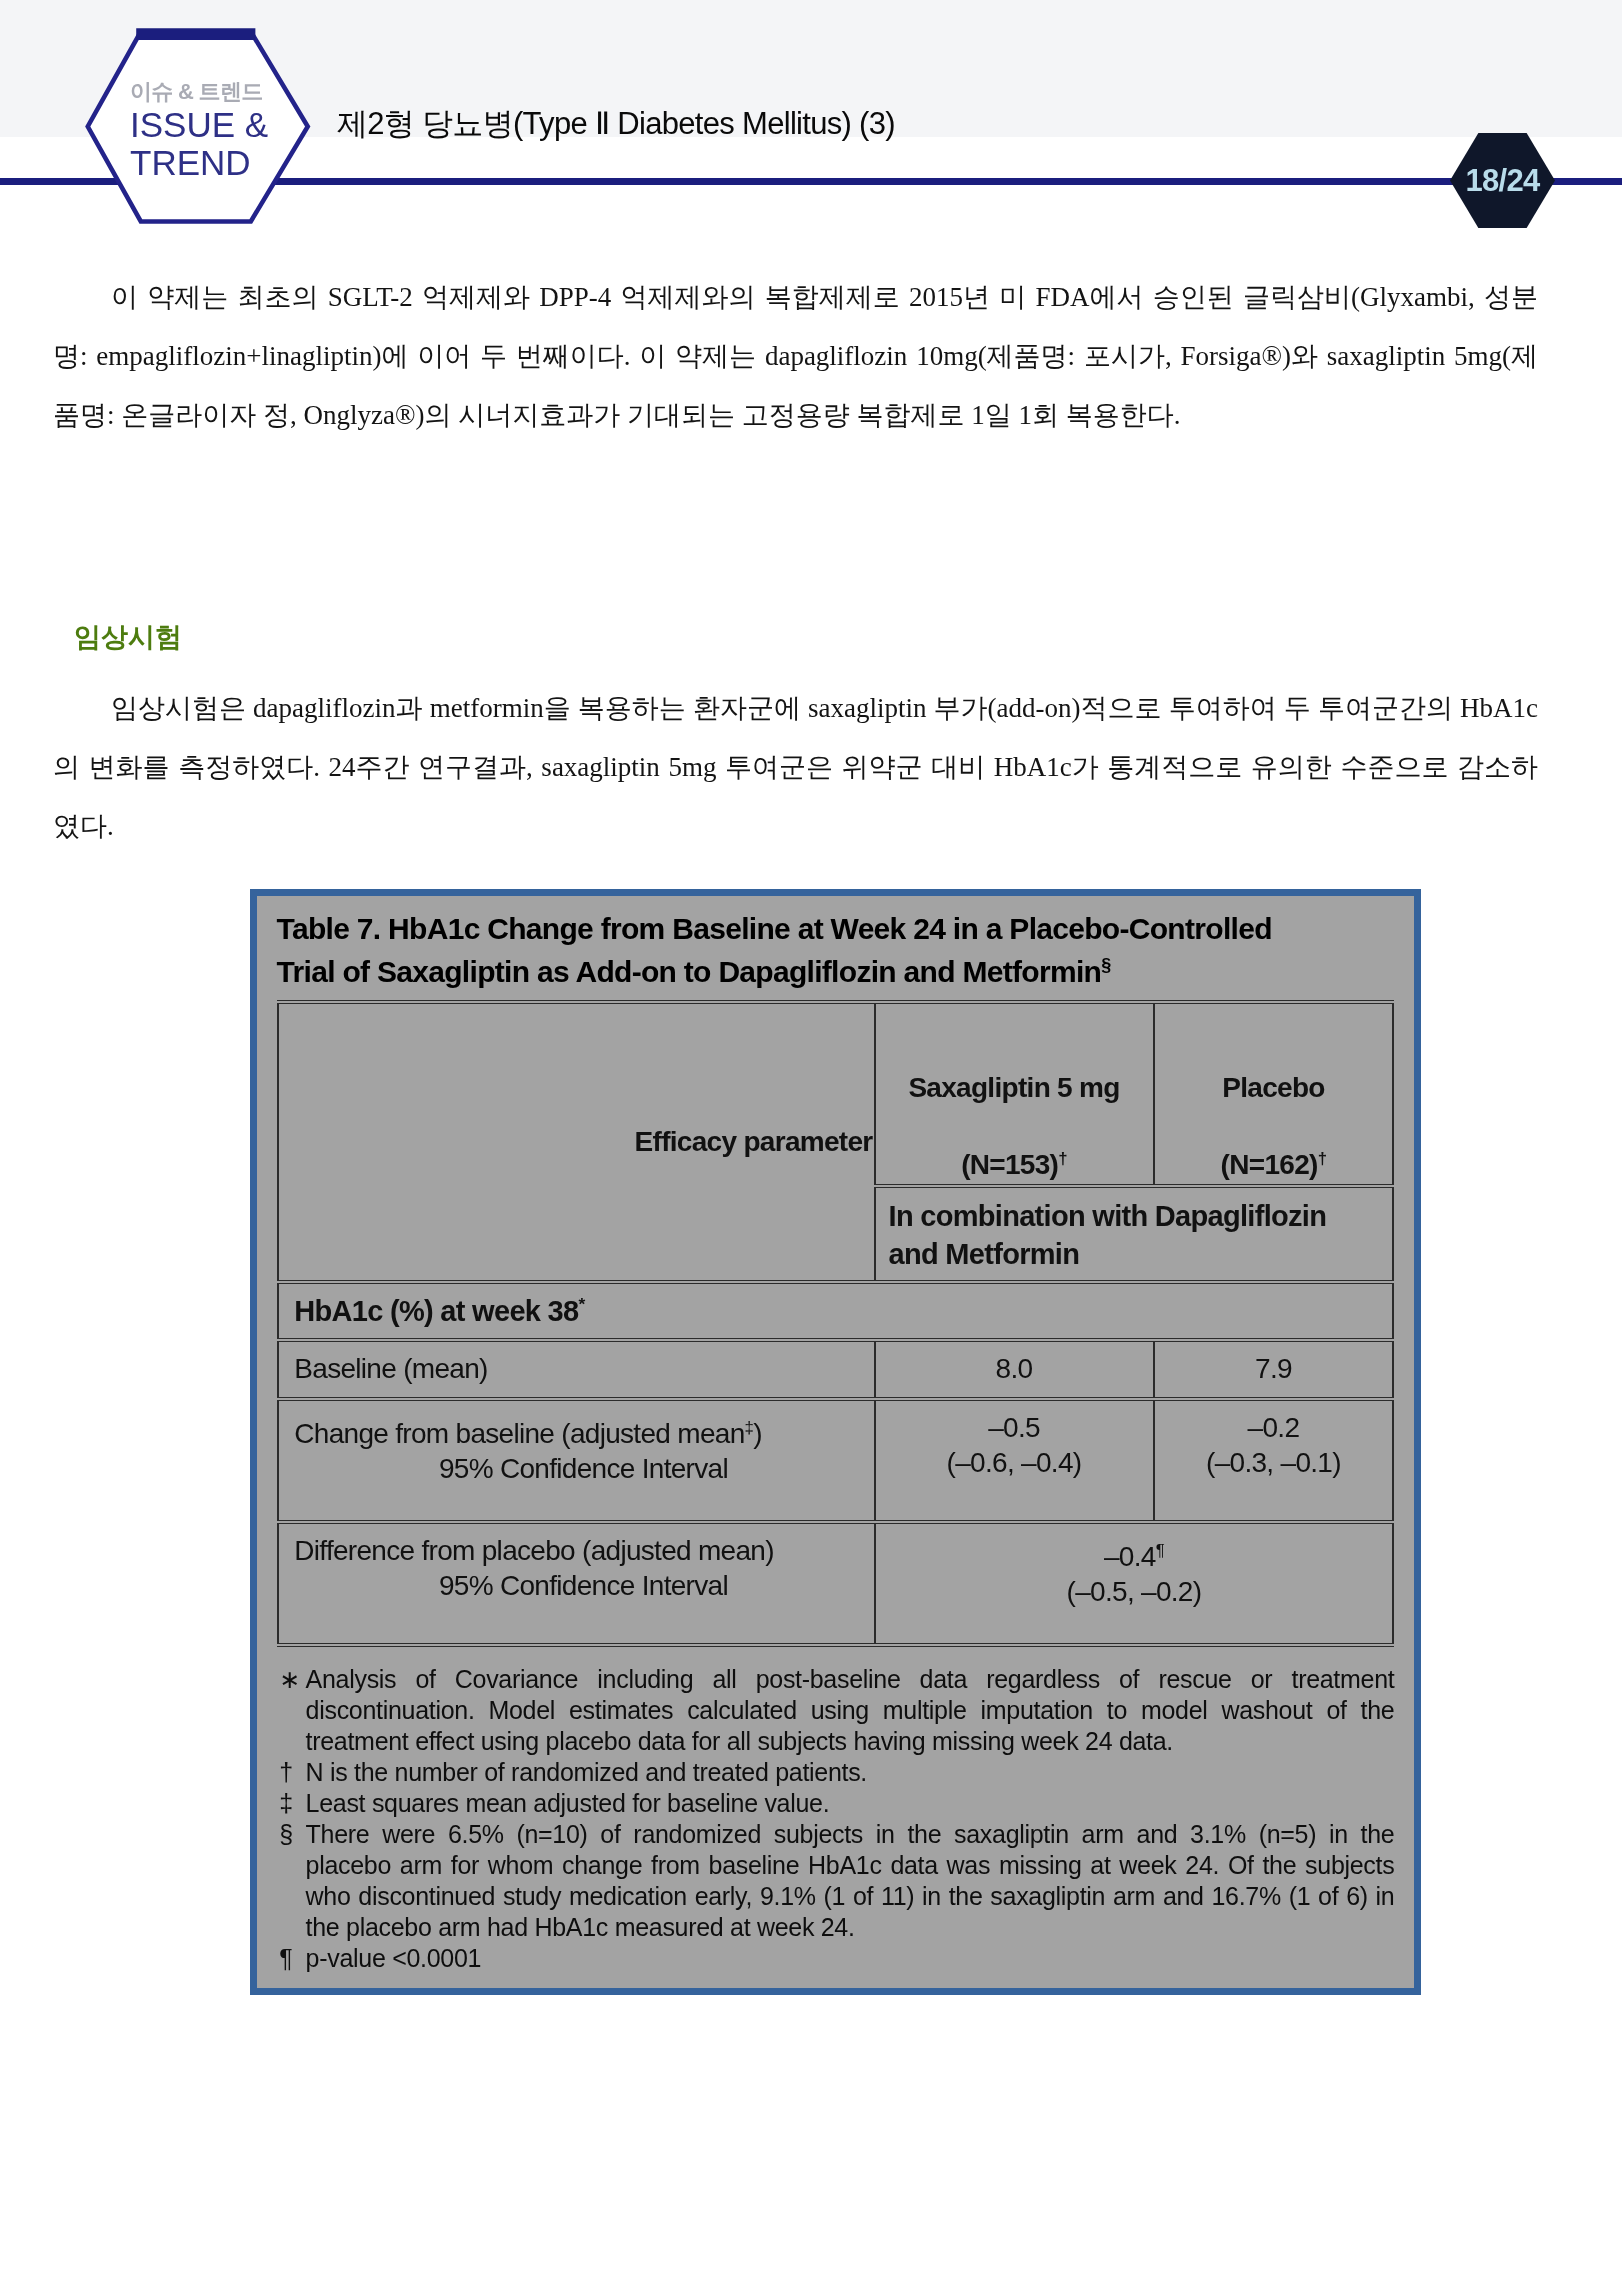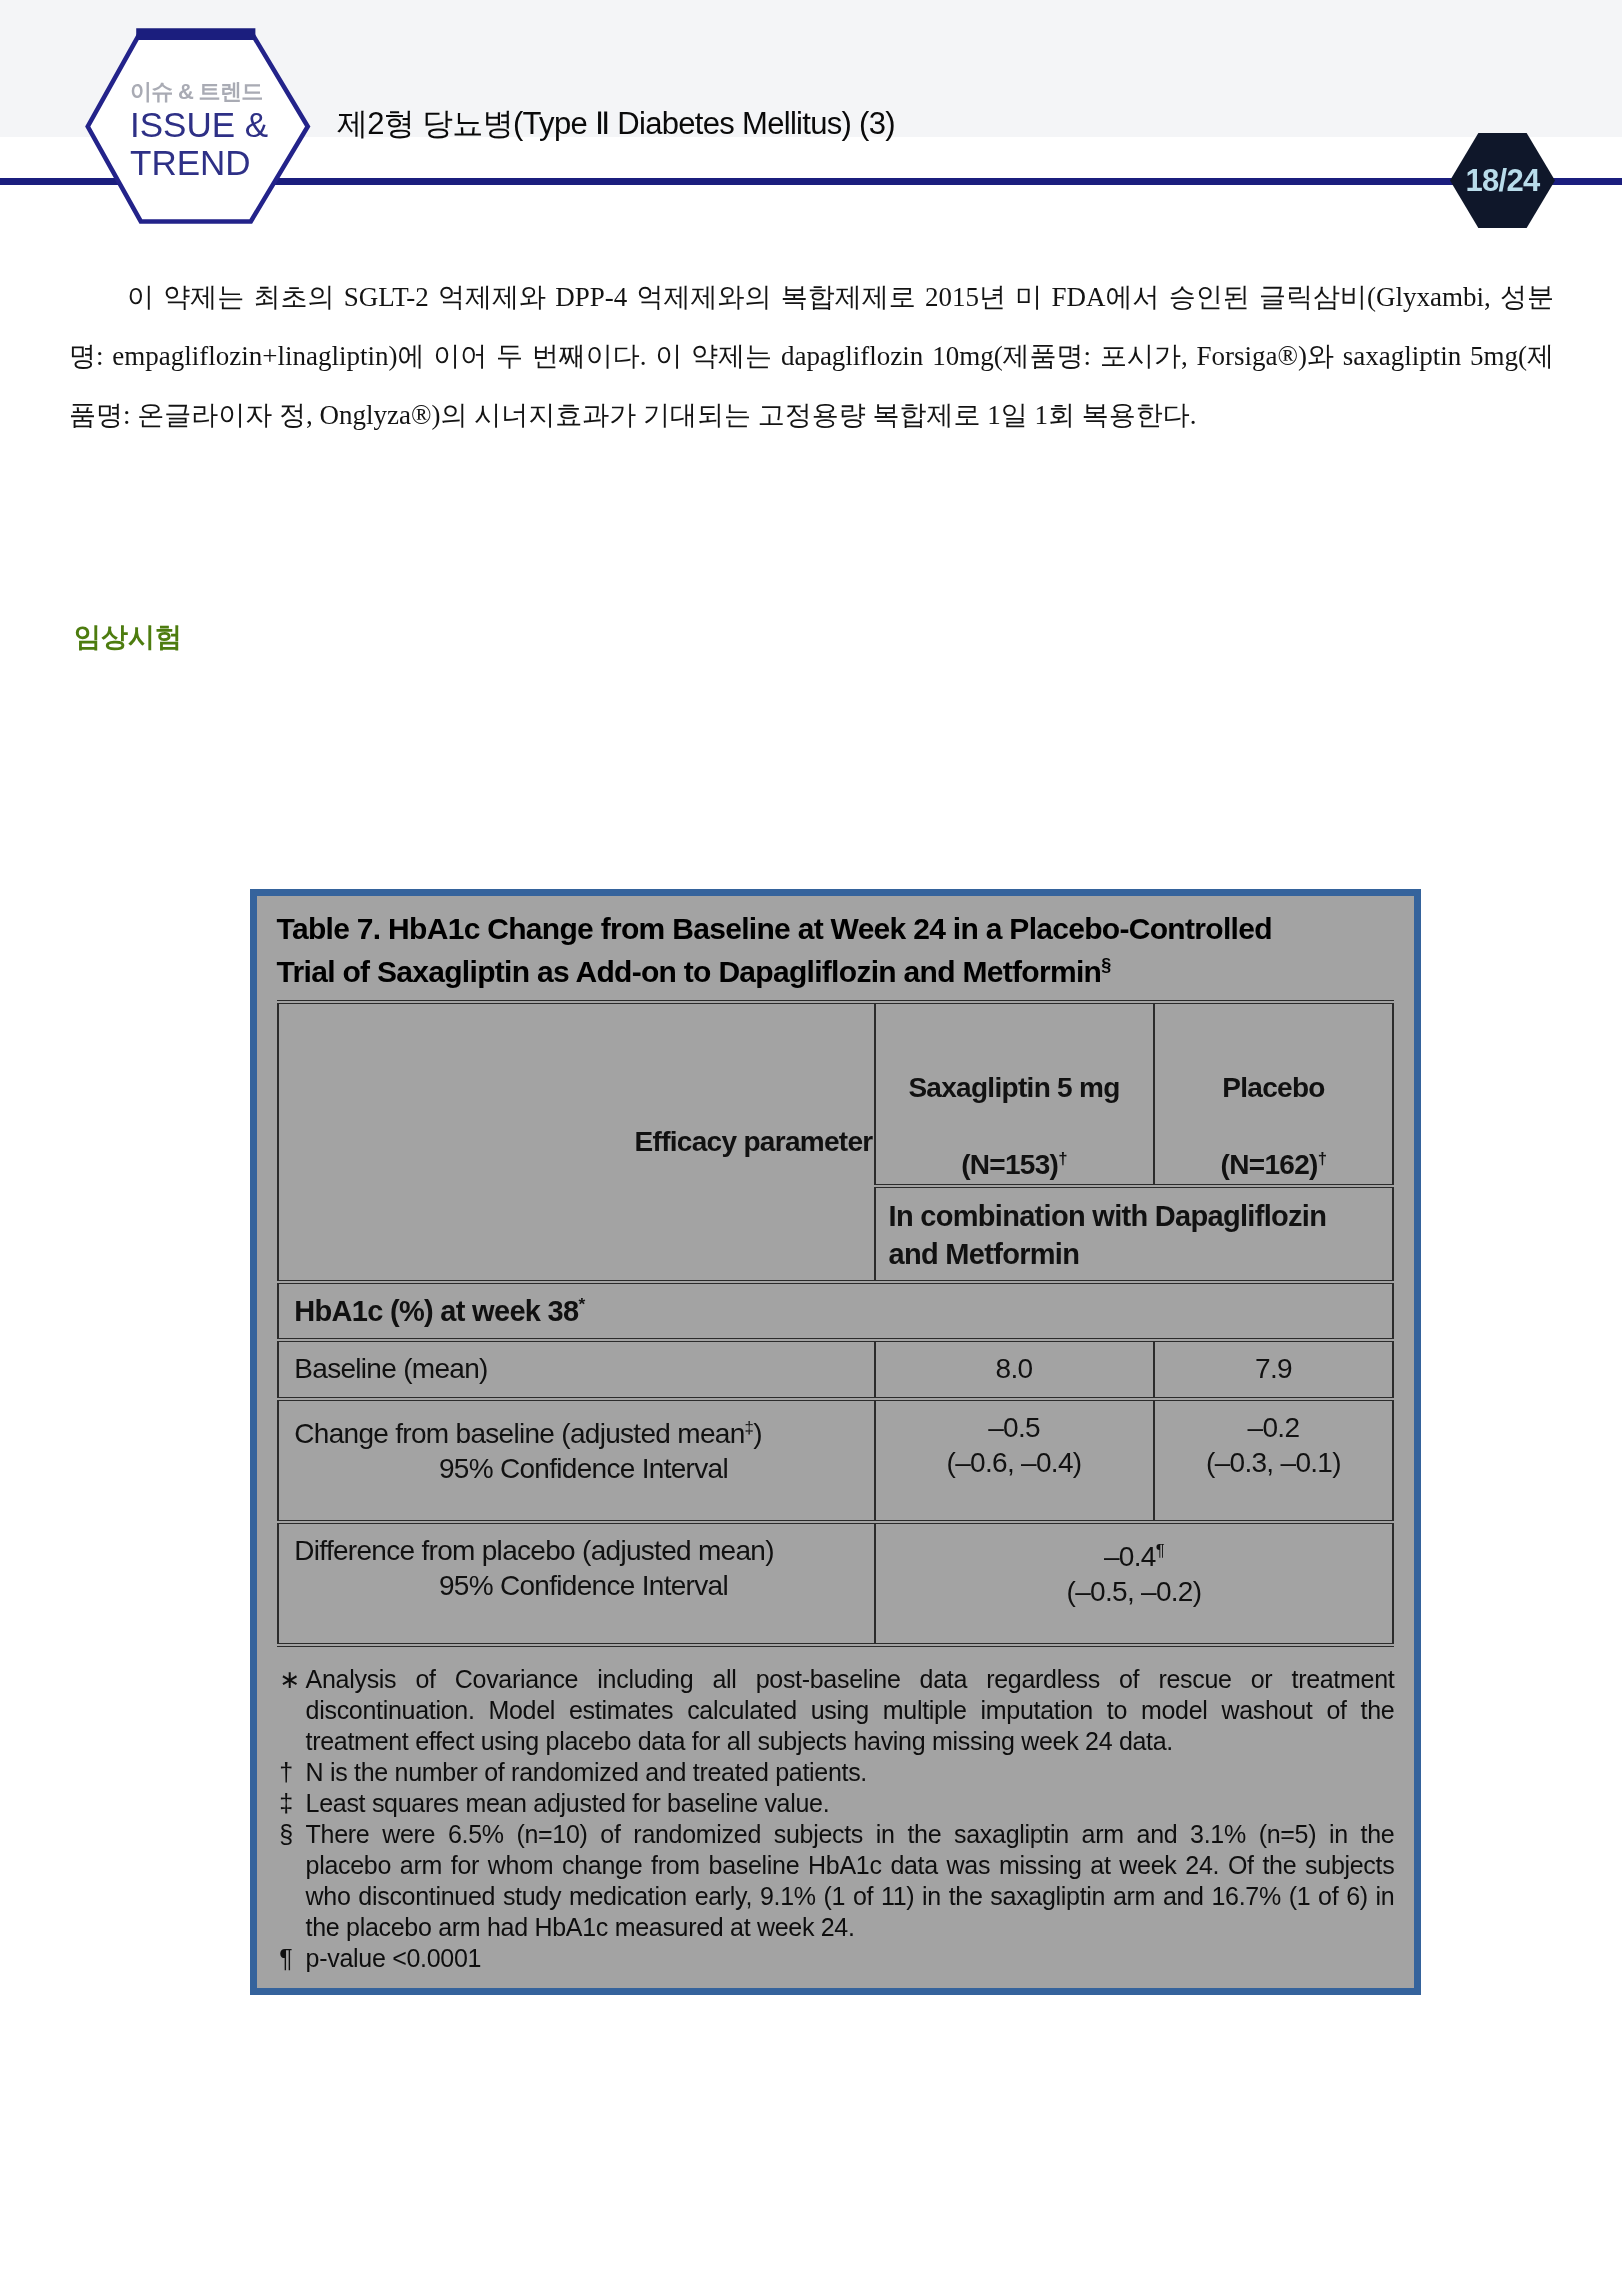--- a/index.html
+++ b/index.html
@@ -45,21 +45,21 @@
   .page-hex {
     position:absolute; left:1450px; top:133px; width:105px; height:95px; z-index:2;
     background:#0f172a;
     clip-path: polygon(27% 0, 73% 0, 100% 50%, 73% 100%, 27% 100%, 0% 50%);
     display:flex; align-items:center; justify-content:center;
     color:#b8dcea; font-size:31px; font-weight:700; letter-spacing:-0.7px;
   }
 
   
   .body-text {
-    position:absolute; left:69px; width:1485px; margin:0;
+    position:absolute; left:53px; width:1485px; margin:0;
     font-family:"Liberation Serif", serif;
     font-size:27px; line-height:59px; text-align:justify;
     text-indent:58px; color:#141414;
   }
   .p1 { top:268px; }
   .section-heading {
     position:absolute; left:69px; top:603px; margin:5px;
     font-family:"Liberation Serif", serif;
     font-size:27px; line-height:59px; font-weight:700; color:#4d7c0f;
   }
@@ -163,20 +163,21 @@
       <div class="badge-en2">TREND</div>
     </div>
   </div>
 
   <div class="page-hex">
     <span>18/24</span>
   </div>
 
   <p class="body-text p1">이 약제는 최초의 SGLT-2 억제제와 DPP-4 억제제와의 복합제제로 2015년 미 FDA에서 승인된 글릭삼비(Glyxambi, 성분명: empagliflozin+linagliptin)에 이어 두 번째이다. 이 약제는 dapagliflozin 10mg(제품명: 포시가, Forsiga®)와 saxagliptin 5mg(제품명: 온글라이자 정, Onglyza®)의 시너지효과가 기대되는 고정용량 복합제로 1일 1회 복용한다.</p>
   <h2 class="section-heading">임상시험</h2>
+  <p class="body-text p2">임상시험은 dapagliflozin과 metformin을 복용하는 환자군에 saxagliptin 부가(add-on)적으로 투여하여 두 투여군간의 HbA1c의 변화를 측정하였다. 24주간 연구결과, saxagliptin 5mg 투여군은 위약군 대비 HbA1c가 통계적으로 유의한 수준으로 감소하였다.</p>
 
   <section class="table-box">
     <div class="table-title">
       <span>Table 7. HbA1c Change from Baseline at Week 24 in a Placebo-Controlled</span><br>
       <span>Trial of Saxagliptin as Add-on to Dapagliflozin and Metformin</span><sup>§</sup>
     </div>
 
     <table class="data-table">
       <colgroup>
         <col style="width:53.5%">

